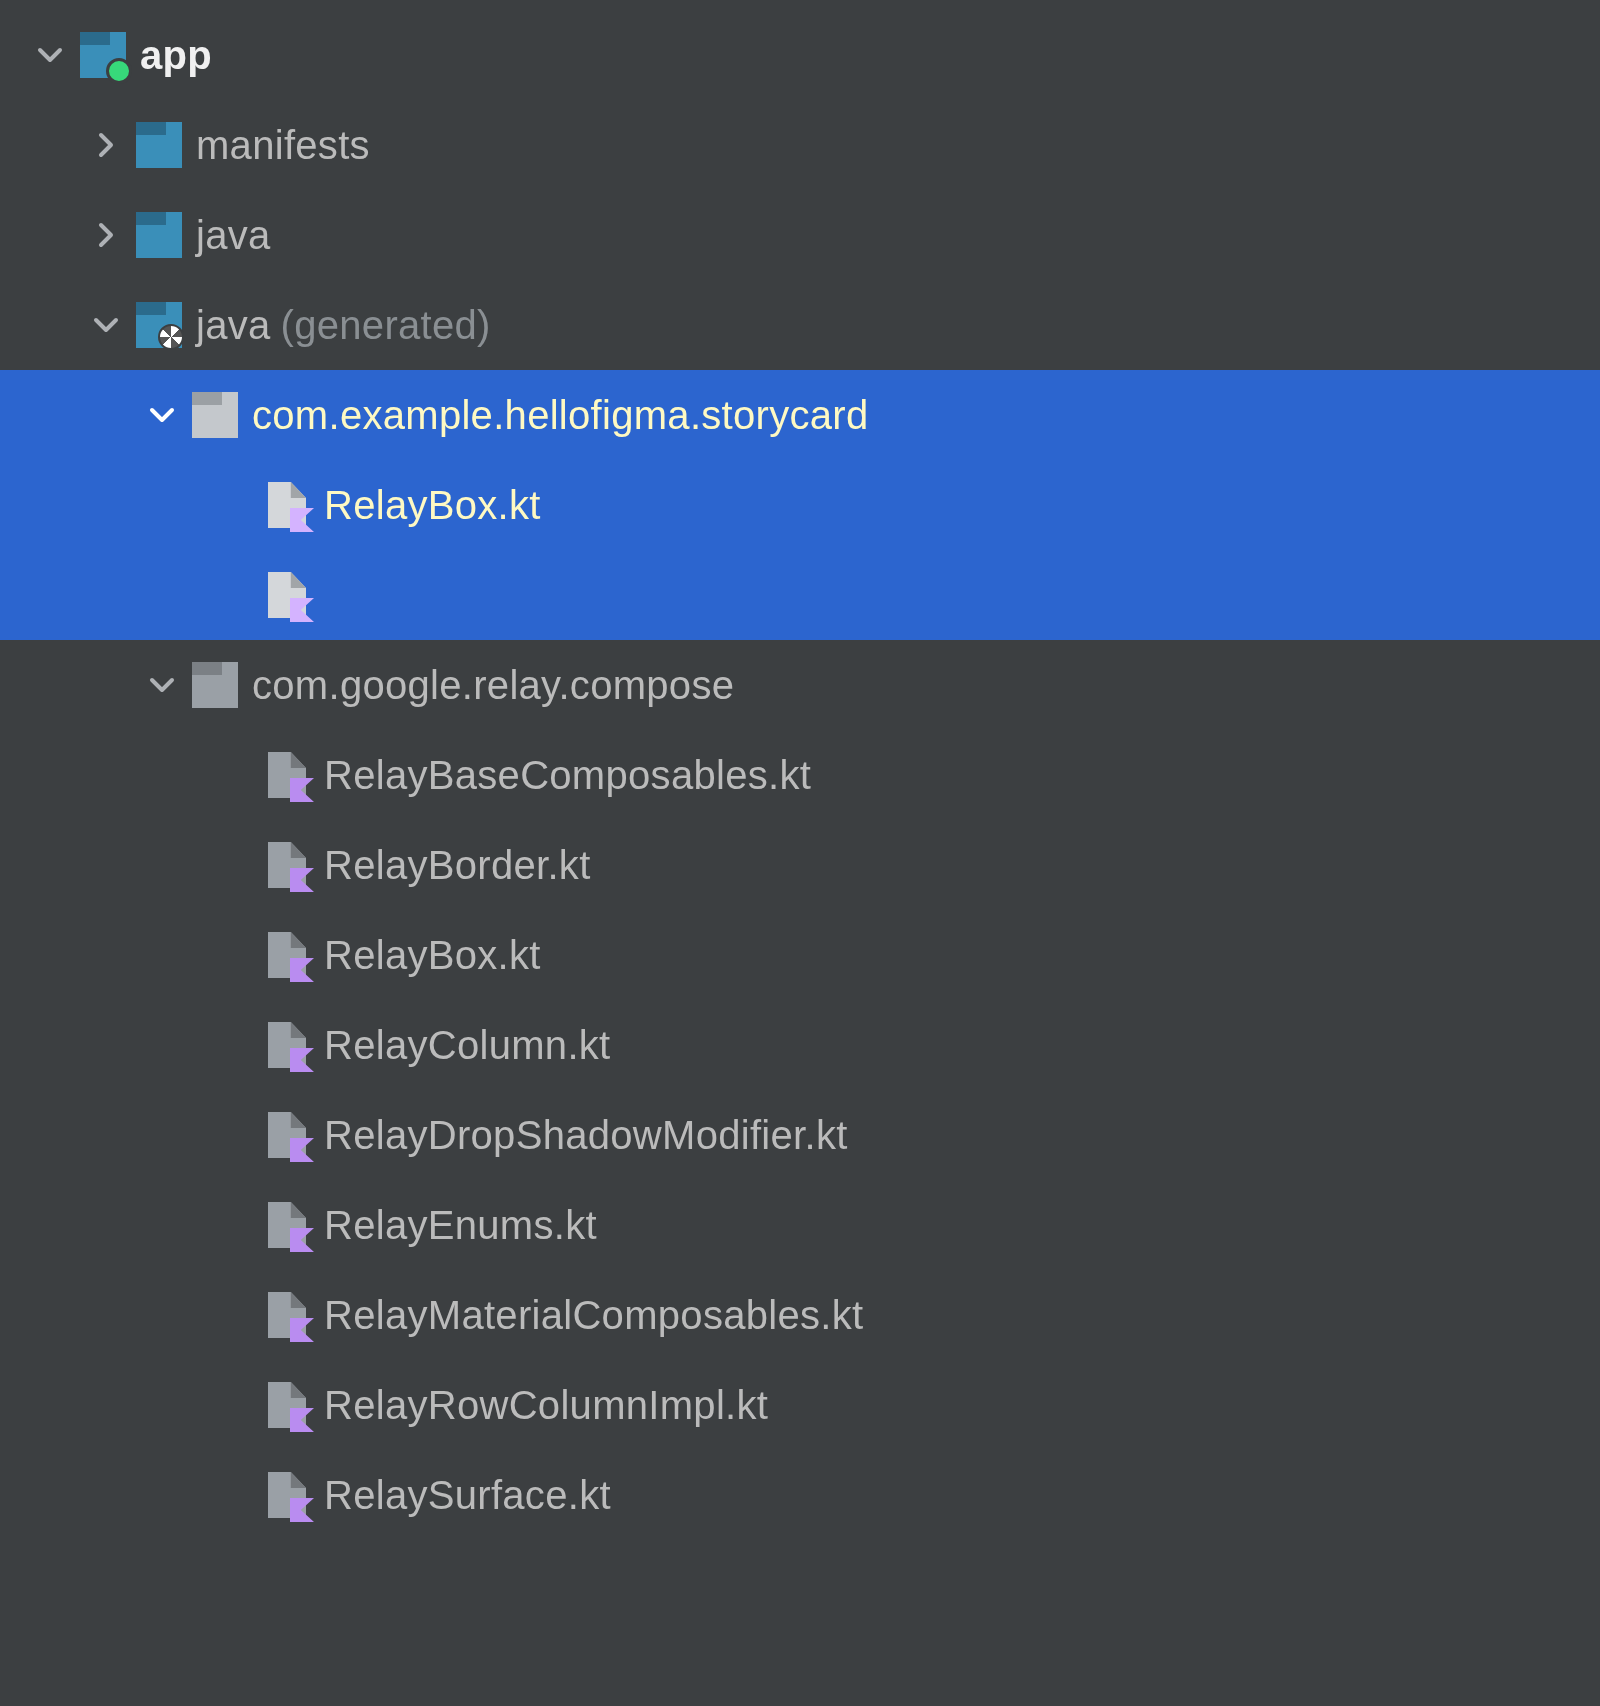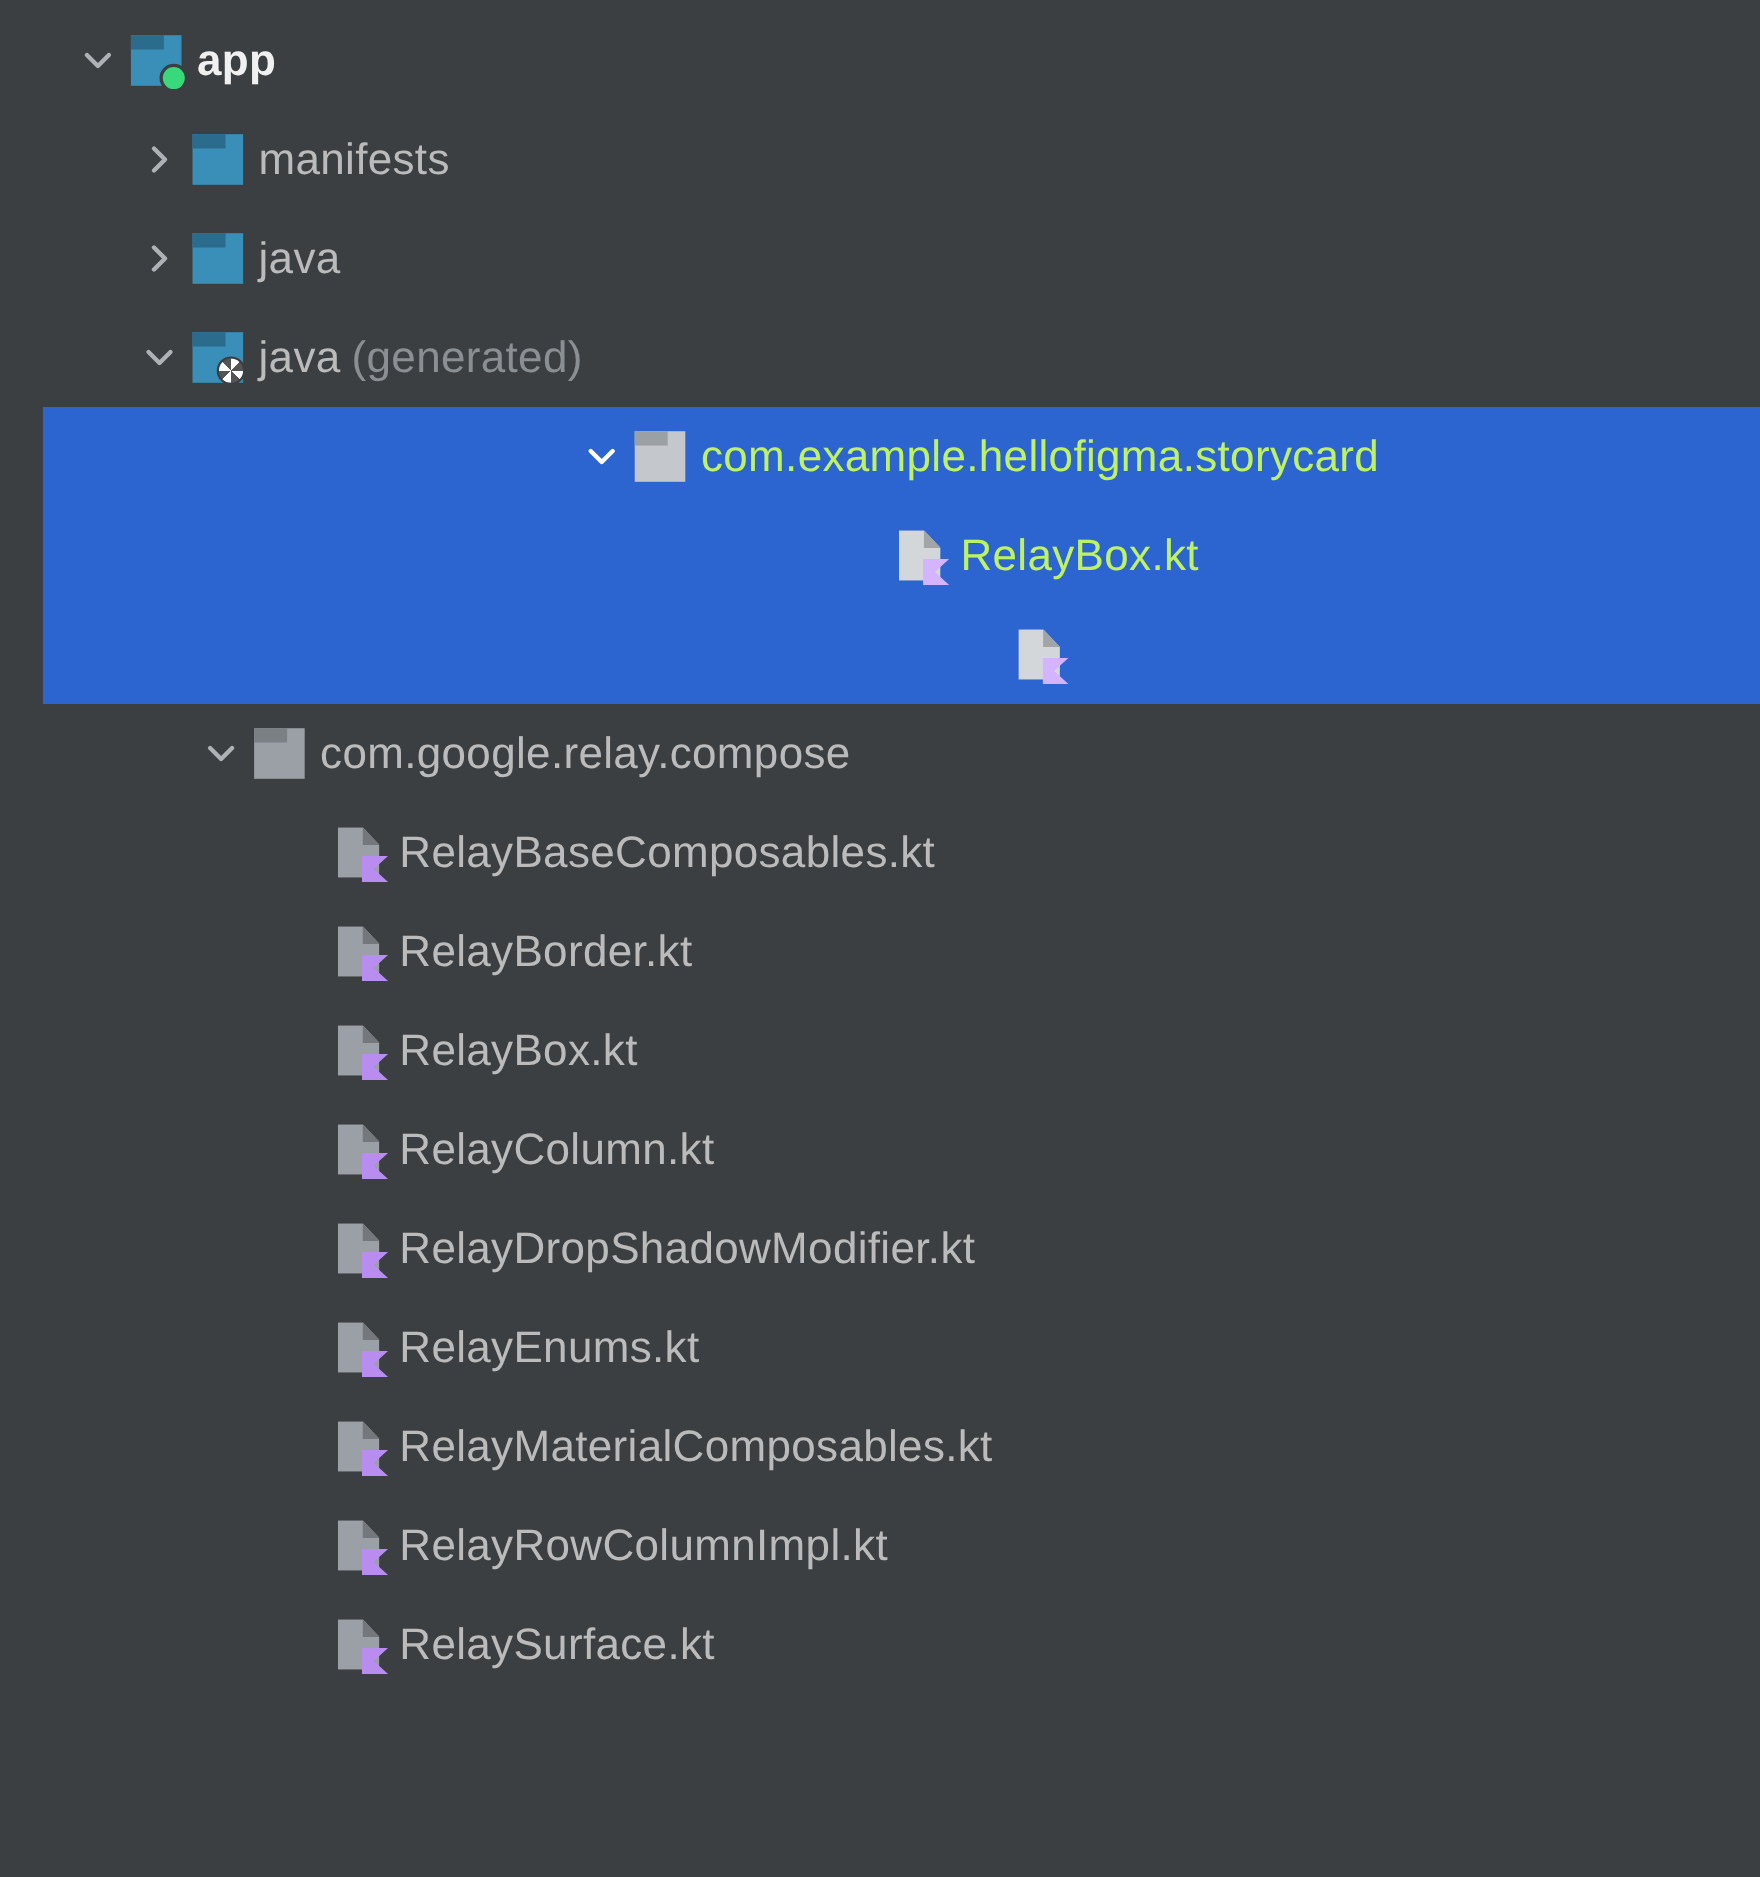--- a/index.html
+++ b/index.html
@@ -15,26 +15,24 @@
   .tree {
     width: 100%;
     padding-top: 10px;
   }
   .row {
     display: flex;
     align-items: center;
     height: 90px;
     white-space: nowrap;
     user-select: none;
-    margin-left: 39px;
   }
   .row.selected {
     background: #2c65cf;
-    color: #bef264;
-    justify-content: center;
+    color: #fef9c3;
   }
   .arrow {
     width: 28px;
     height: 28px;
     flex: 0 0 28px;
     margin-right: 16px;
     display: flex;
     align-items: center;
     justify-content: center;
   }

